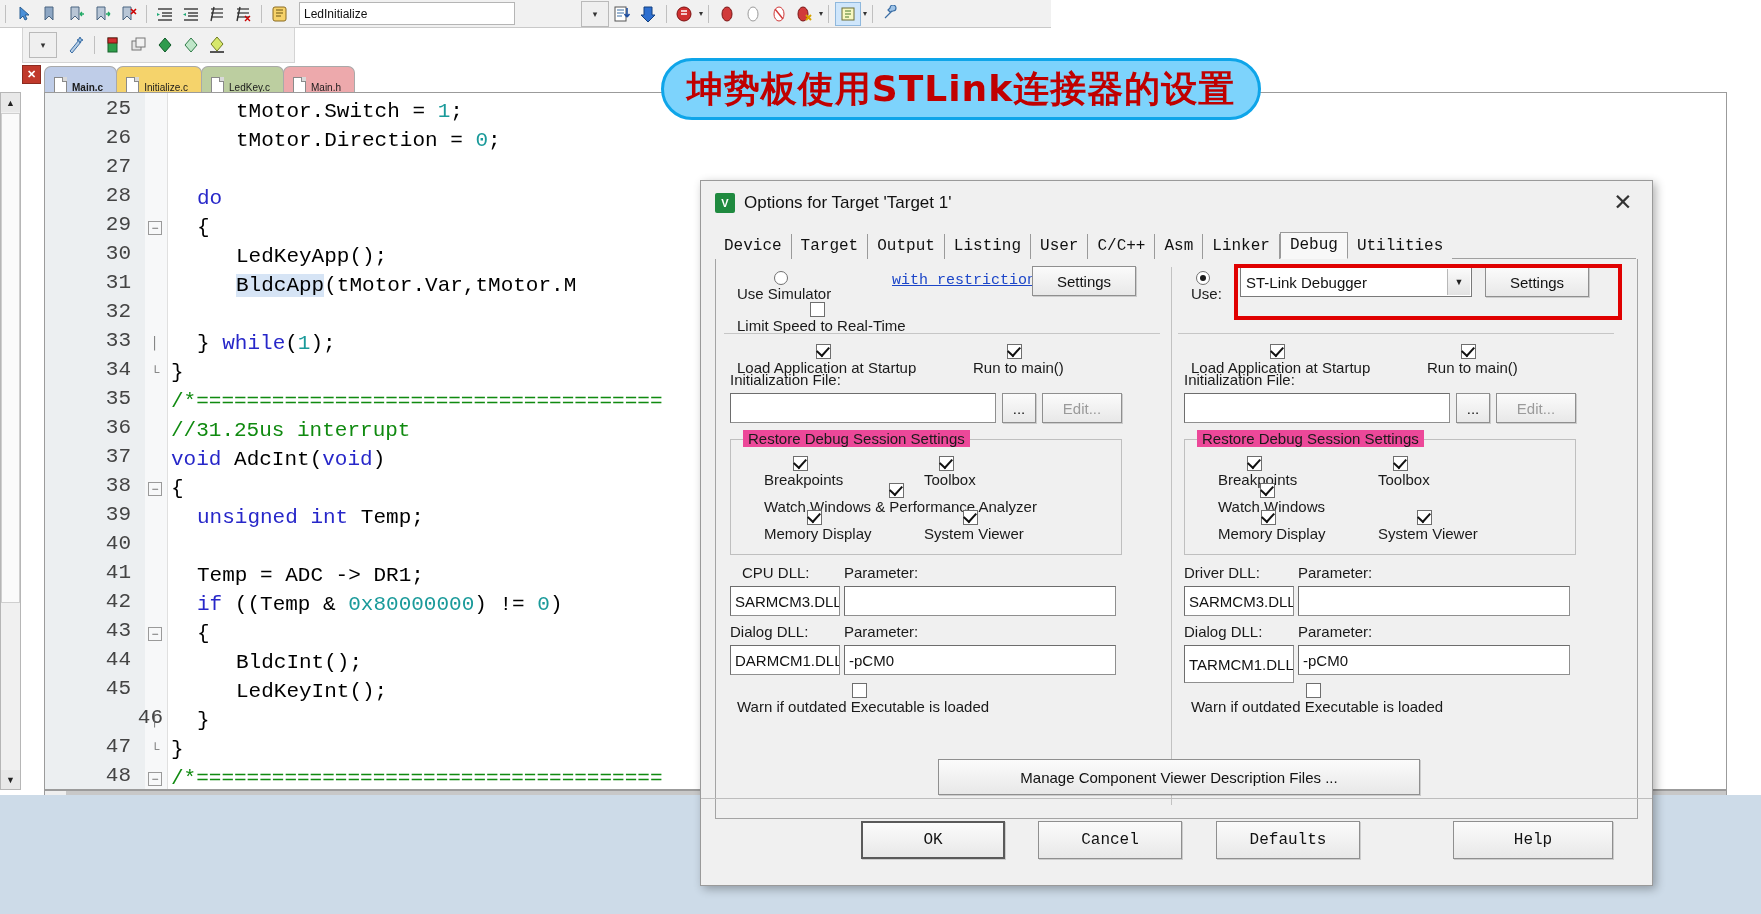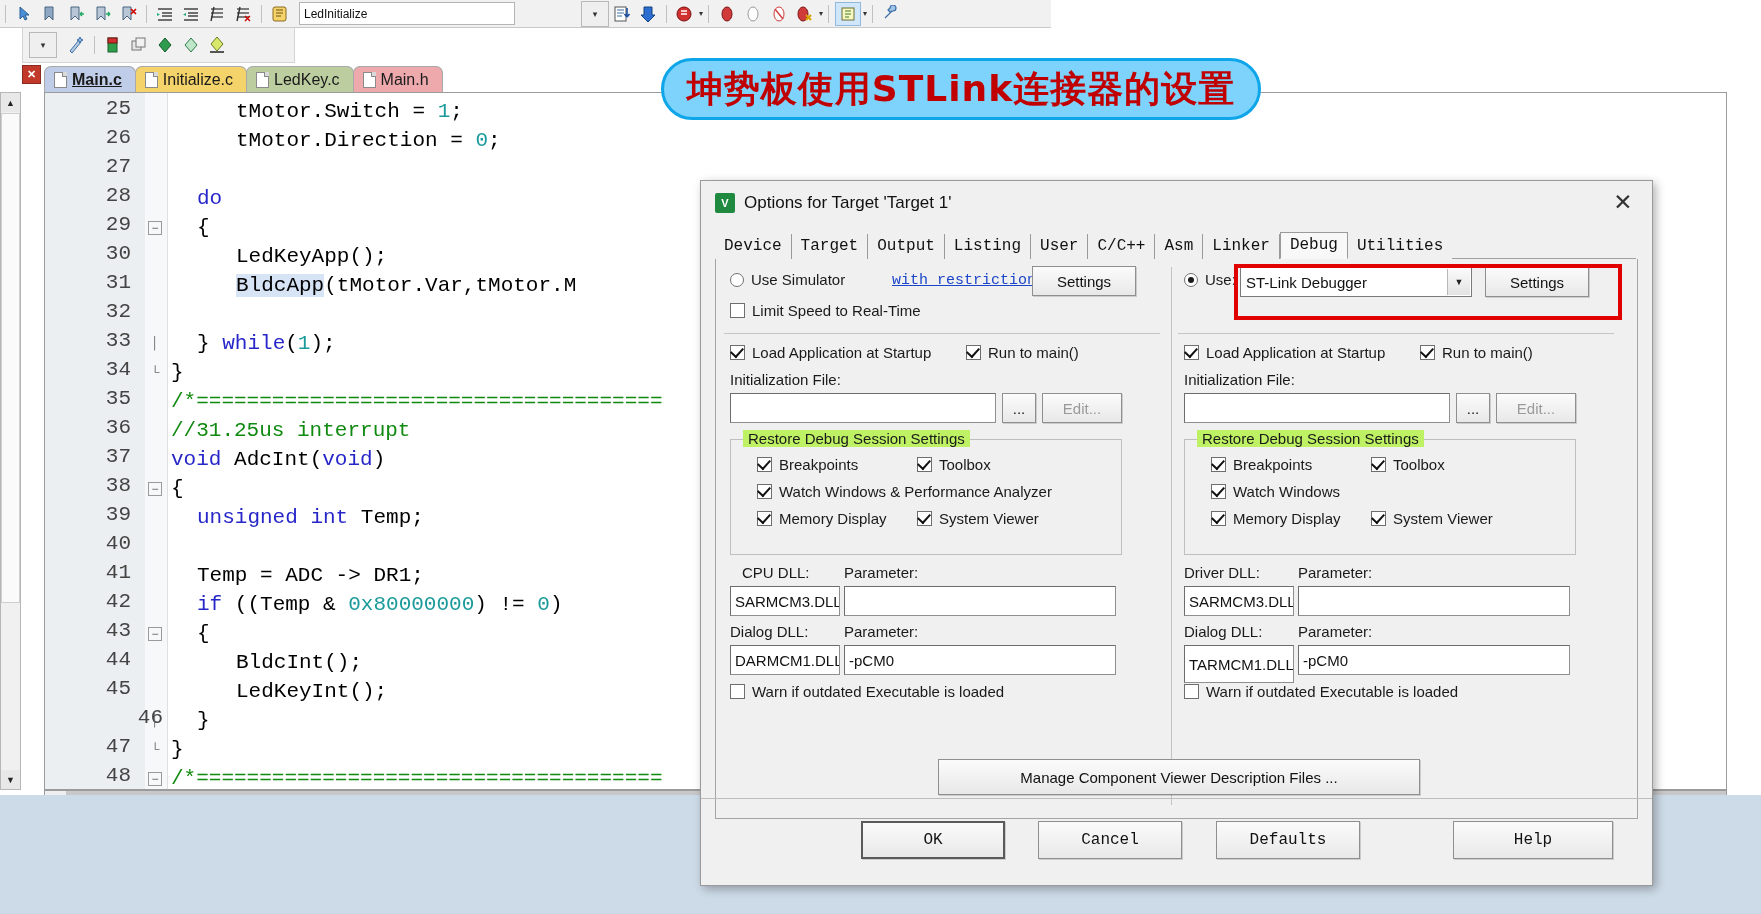--- a/index.html
+++ b/index.html
@@ -38,25 +38,25 @@
   
   .editor-wrap { position:absolute; left: 22px; top: 63px; width: 1705px; height: 727px; }
   .close-chip {
     position:absolute; left:0px; top:2px; width:19px; height:19px;
     background:#c0392b; color:#fff; font-size:11px; font-weight:bold;
     display:flex; align-items:center; justify-content:center;
     border:1px solid #8c2a1f; box-sizing:border-box;
   }
   .tabstrip { position:absolute; left:22px; top:0px; height:30px; display:flex; align-items:flex-end; }
   .tab {
-    height: 27px; display:flex; align-items:center; gap:5px;
+    height: 27px; display:flex; align-items:flex-end; gap:5px;
     padding: 0 13px 0 9px; margin-right:-1px;
     border-top-left-radius:7px; border-top-right-radius:7px;
     border:1px solid #a9a9a9; border-bottom:none;
-    font-size:16px; color:#1a1a1a; box-sizing:border-box;
+    font-size:10px; color:#1a1a1a; box-sizing:border-box;
   }
   .tab .pg { width:11px; height:14px; background:#fff; border:1px solid #8a8a8a; position:relative; }
   .tab .pg:after{content:"";position:absolute;right:-1px;top:-1px;width:4px;height:4px;background:#d9d9d9;border-left:1px solid #8a8a8a;border-bottom:1px solid #8a8a8a;}
   .tab.active { font-weight:bold; text-decoration: underline; }
   .t-mainc { background:#bfcde8; }
   .t-init  { background:#f5d36b; }
   .t-ledkey{ background:#bcceA0; }
   .t-mainh { background:#eda9ac; }
 
   .edit-frame {
@@ -125,21 +125,21 @@
   .dtab.sel { background:#f8f8f8; border:1px solid #9a9a9a; border-bottom:1px solid #f8f8f8; top:1px; }
   .dtab.nobord { border-right: none; }
 
   .dlg-body { position:relative; margin: 0 14px; height: 560px; background:#f0f0f0; border:1px solid #a4a4a4; border-top:none; box-sizing:border-box;}
 
   .pane { position:absolute; top:0; width:436px; height:545px; }
   .pane-l { left:8px; }
   .pane-r { left:462px; }
   .pane-div { position:absolute; left:455px; top:8px; width:1px; height:538px; background:#c2c2c2; }
 
-  .row { display:flex; align-items:center; }
+  .row { display:flex; align-items:center;flex-direction:column; }
   .radio { width:14px; height:14px; border-radius:50%; border:1px solid #707070; background:#fff; position:relative; box-sizing:border-box;}
   .radio.on:after{content:"";position:absolute;left:3px;top:3px;width:6px;height:6px;border-radius:50%;background:#1a1a1a;}
   .cbx { width:15px; height:15px; border:1px solid #6e6e6e; background:#fff; position:relative; box-sizing:border-box;}
   .cbx.on:after{content:"";position:absolute;left:2px;top:-1px;width:6px;height:10px;border-right:2px solid #111;border-bottom:2px solid #111;transform:rotate(42deg);}
   .lbl { font-size:15px; color:#1a1a1a; margin-left:7px; white-space:nowrap; }
   .lbl-s { font-size:15px; color:#1a1a1a; white-space:nowrap; }
 
   .link { font-family:"Liberation Mono","DejaVu Sans Mono", monospace; font-size:15px; color:#1b45c8; text-decoration:underline; }
 
   .btn {
@@ -154,21 +154,21 @@
   }
   .combo {
     background:#fff; border:1px solid #7a7a7a; font-size:15px; color:#111;
     display:flex; align-items:center; padding-left:5px; box-sizing:border-box; position:relative;
   }
   .combo-arrow { position:absolute; right:1px; top:1px; bottom:1px; width:22px;
      background:linear-gradient(#fafafa,#e3e3e3); border-left:1px solid #b8b8b8;
      display:flex;align-items:center;justify-content:center;font-size:9px;color:#222;}
 
   .group { position:absolute; border:1px solid #bfbfbf; box-sizing:border-box; }
-  .group-title { position:absolute; top:-10px; left:12px; background:#bef264; padding:0 5px; font-size:15px; color:#1a1a1a; white-space:nowrap;}
+  .group-title { position:absolute; top:-10px; left:12px; background:#ec4899; padding:0 5px; font-size:15px; color:#1a1a1a; white-space:nowrap;}
 
   .hr-line { position:absolute; height:1px; background:#c6c6c6; }
 
   .dlg-foot { position:absolute; left:0; right:0; bottom:0; height:86px; border-top:1px solid #bdbdbd; }
   .foot-btn { position:absolute; top:22px; width:144px; height:38px; font-family:"Liberation Mono","DejaVu Sans Mono", monospace; font-size:16px;}
   .foot-btn.def { border:2px solid #5a5a5a; }
 
   .redbox {
     position:absolute; border:4px solid #e00000; box-sizing:border-box; z-index:35; pointer-events:none;
   }

